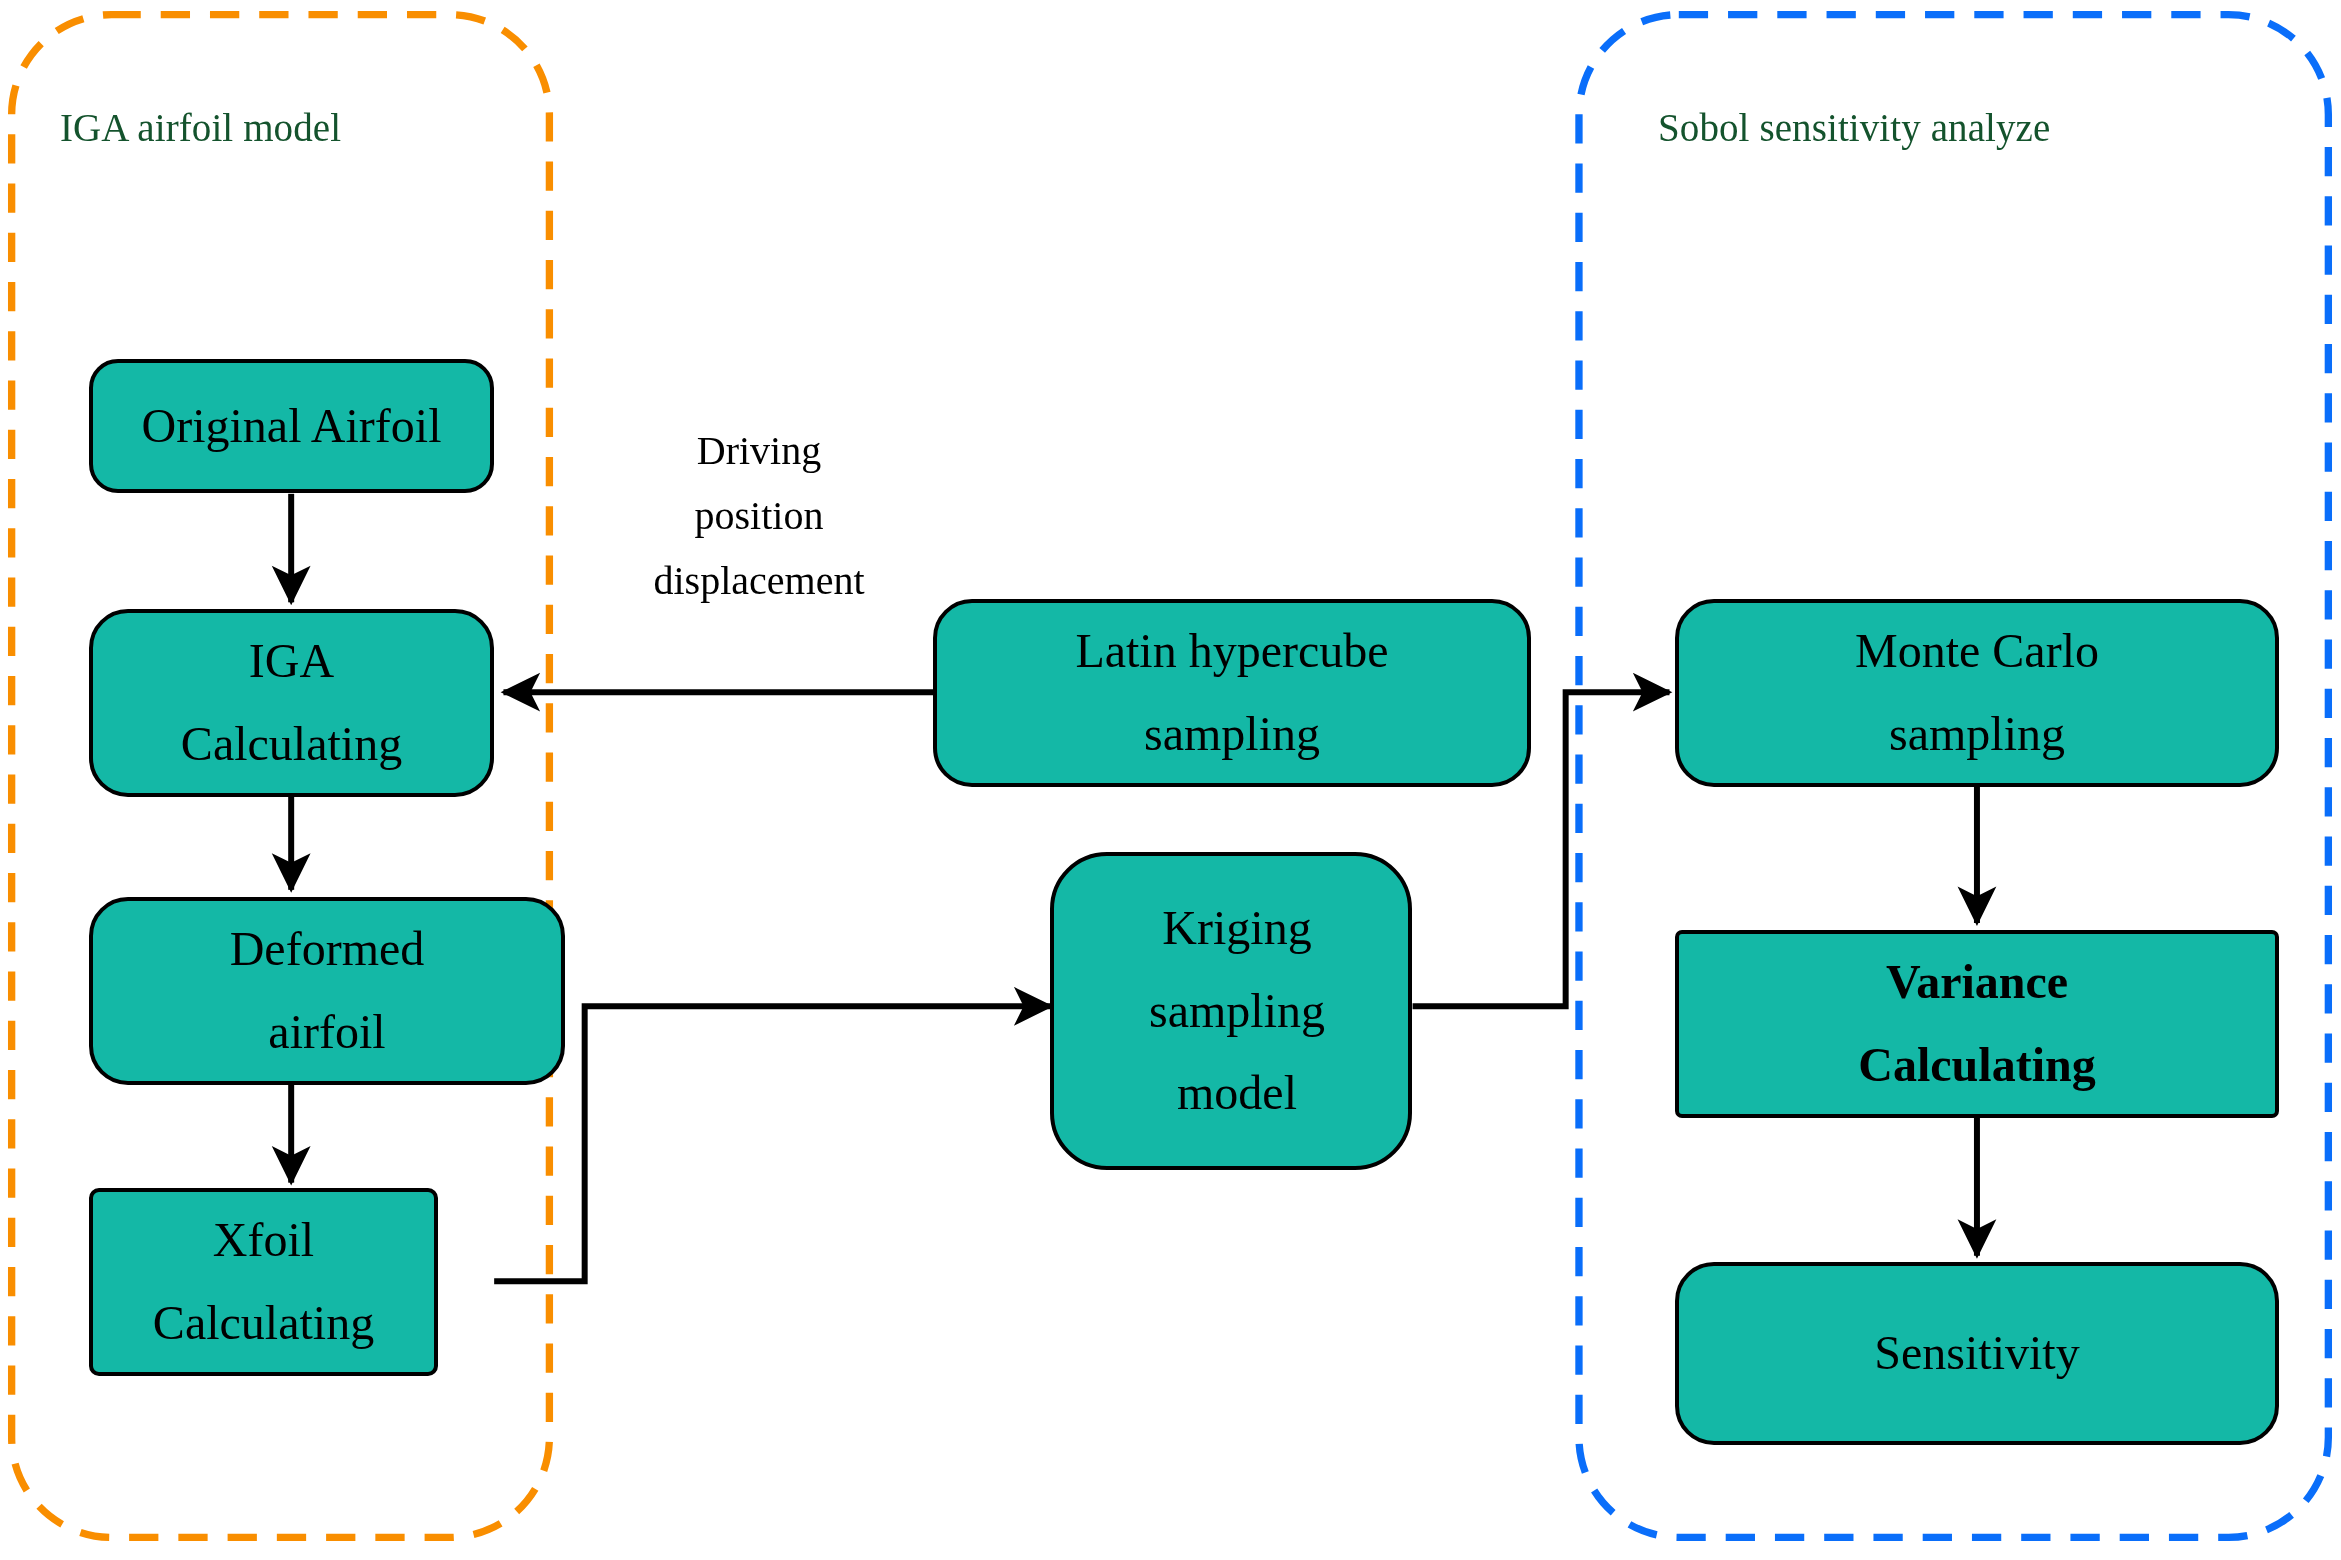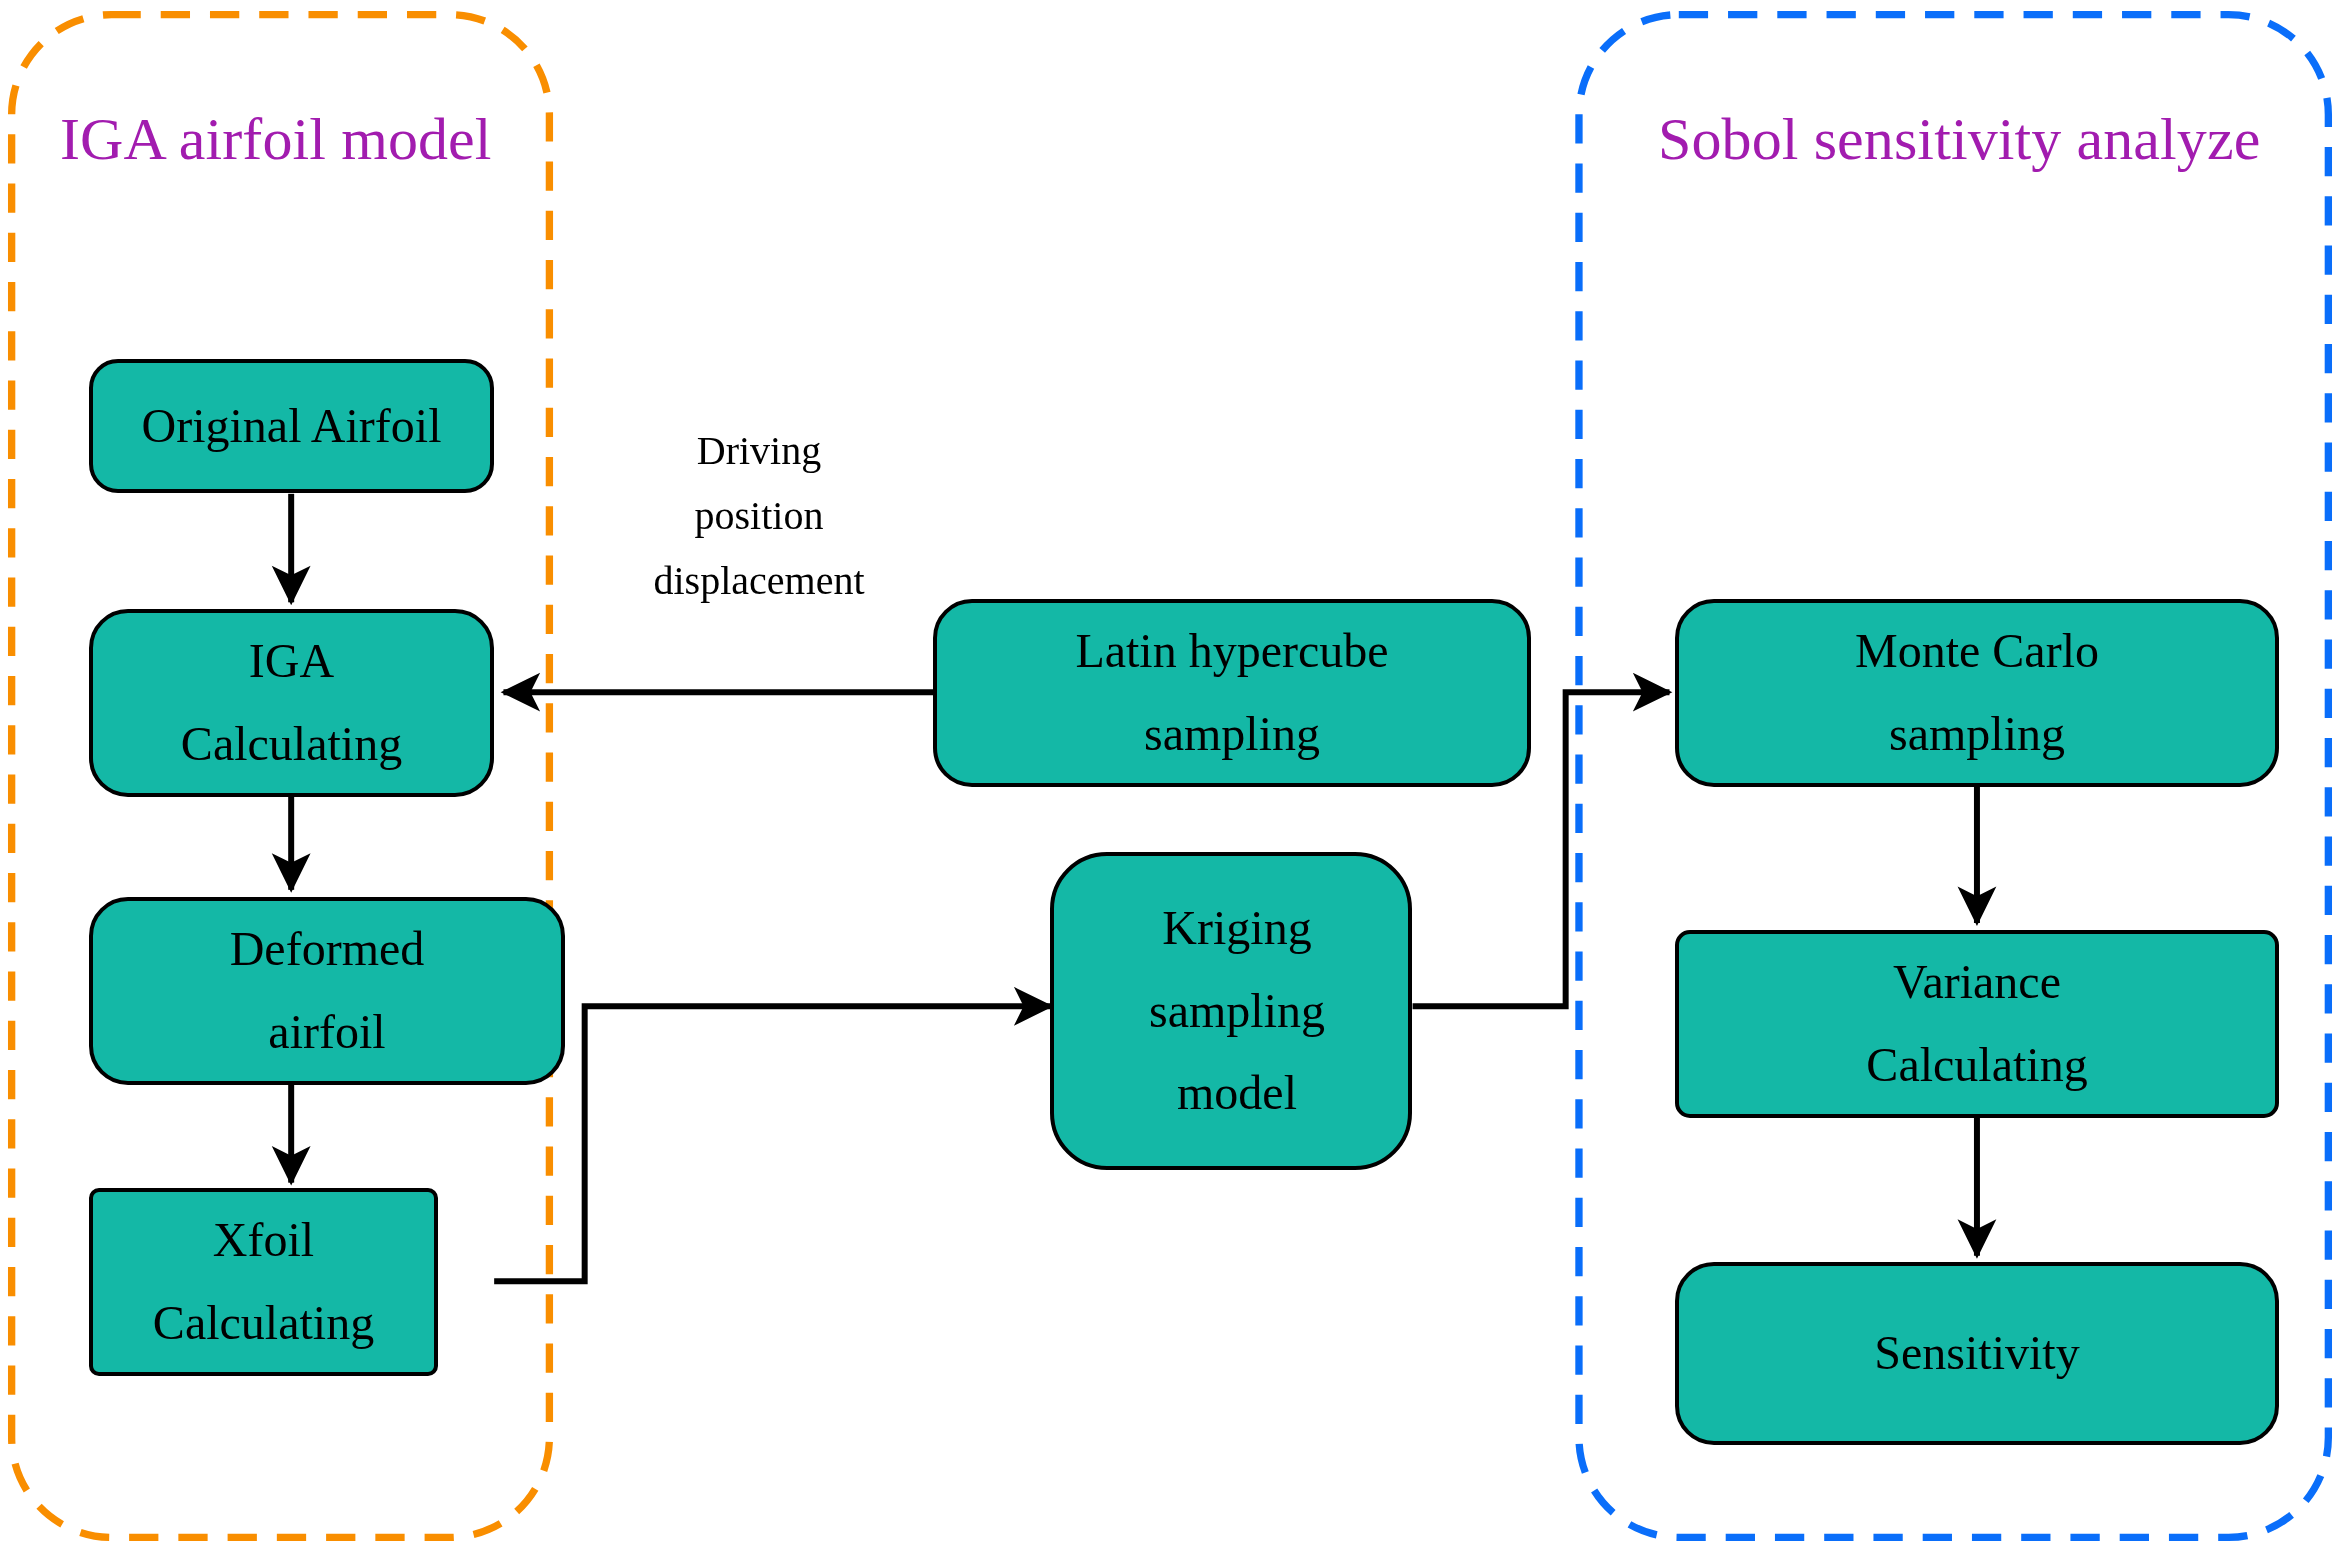--- a/index.html
+++ b/index.html
@@ -7,22 +7,22 @@
     position:relative;
     width:2342px;height:1560px;
     background:#ffffff;
     font-family:"Liberation Serif","DejaVu Serif",serif;
     overflow:hidden;
   }
   #stage svg.layer{position:absolute;left:0;top:0;width:2342px;height:1560px;}
 
   .grouplabel{
     position:absolute;
-    font-size:60px;
-    color:#a21caf;
+    font-size:39px;
+    color:#14532d;
     white-space:nowrap;
     letter-spacing:0.1px;
   }
 
   .nodebox{
     position:absolute;
     box-sizing:border-box;
     border:4.7px solid #000;
     background:#14b8a6;
     display:flex;
@@ -117,21 +117,21 @@
     <span class="ln">Kriging</span>
     <span class="ln">sampling</span>
     <span class="ln">model</span>
   </div>
 
   <div class="nodebox" style="left:1675px;top:599px;width:604px;height:188px;border-radius:39px;">
     <span class="ln">Monte Carlo</span>
     <span class="ln">sampling</span>
   </div>
 
-  <div class="nodebox" style="left:1675px;top:930px;width:604px;height:188px;border-radius:15px;">
+  <div class="nodebox" style="left:1675px;top:930px;width:604px;height:188px;border-radius:7px;font-weight:bold;">
     <span class="ln">Variance</span>
     <span class="ln">Calculating</span>
   </div>
 
   <div class="nodebox" style="left:1675px;top:1262px;width:604px;height:183px;border-radius:39px;">
     <span class="ln">Sensitivity</span>
   </div>
 
 </div>
 

